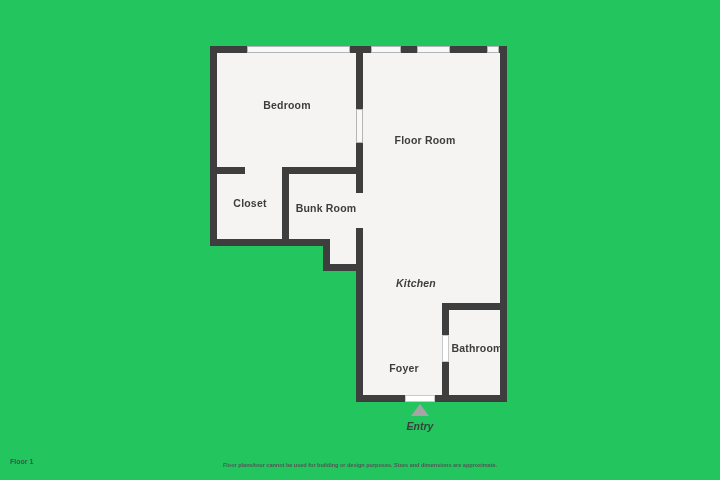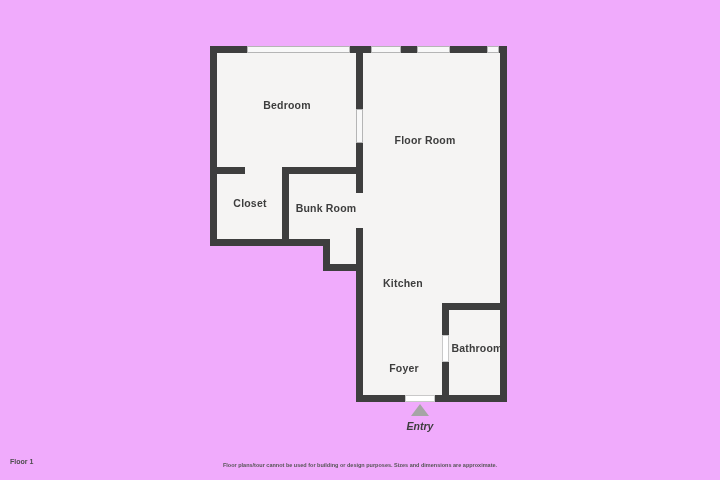--- a/index.html
+++ b/index.html
@@ -5,21 +5,21 @@
   html, body {
     margin: 0;
     padding: 0;
     background: #ffffff;
     font-family: "Liberation Sans", "DejaVu Sans", sans-serif;
   }
   .canvas {
     position: relative;
     width: 720px;
     height: 480px;
-    background: #f0abfc;
+    background: #22c55e;
     overflow: hidden;
   }
   .floor {
     position: absolute;
     background: #f5f4f3;
   }
   .wall {
     position: absolute;
     background: #3e3e3e;
   }
@@ -121,21 +121,21 @@
   <div class="window" style="left:487px;top:46px;width:12px;height:7px;"></div>
   <div class="window" style="left:356px;top:109px;width:7px;height:34px;"></div>
 
   <div class="threshold" style="left:442px;top:335px;width:7px;height:27px;"></div>
   <div class="threshold" style="left:405px;top:395px;width:30px;height:7px;"></div>
 
   <span class="room-label" style="left:287px;top:105px;">Bedroom</span>
   <span class="room-label" style="left:425px;top:140px;">Floor Room</span>
   <span class="room-label" style="left:250px;top:203px;text-align:center;">Closet</span>
   <span class="room-label" style="left:326px;top:208px;">Bunk Room</span>
-  <span class="room-label" style="left:403px;top:283px;">Kitchen</span>
+  <span class="room-label" style="left:416px;top:283px;font-style:italic;">Kitchen</span>
   <span class="room-label" style="left:477px;top:348px;">Bathroom</span>
   <span class="room-label" style="left:404px;top:368px;">Foyer</span>
 
   <div class="entry-arrow" style="left:411px;top:404px;"></div>
   <span class="entry-label" style="left:420px;top:426px;">Entry</span>
 
   <span class="floor-tag">Floor 1</span>
   <span class="disclaimer">Floor plans/tour cannot be used for building or design purposes. Sizes and dimensions are approximate.</span>
 
 </div>

